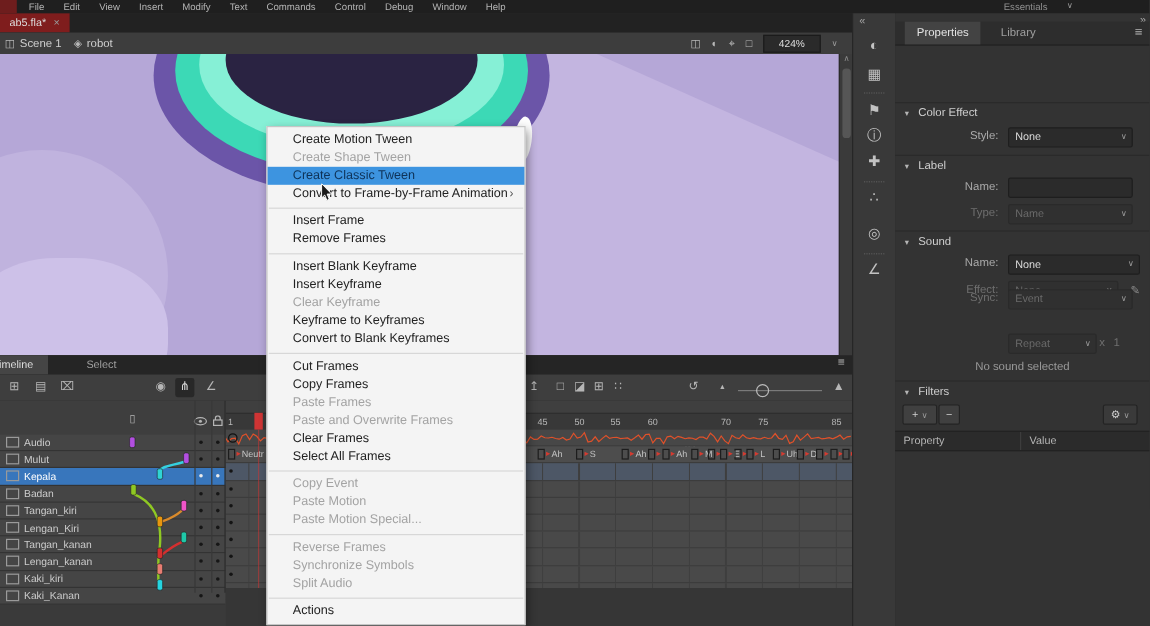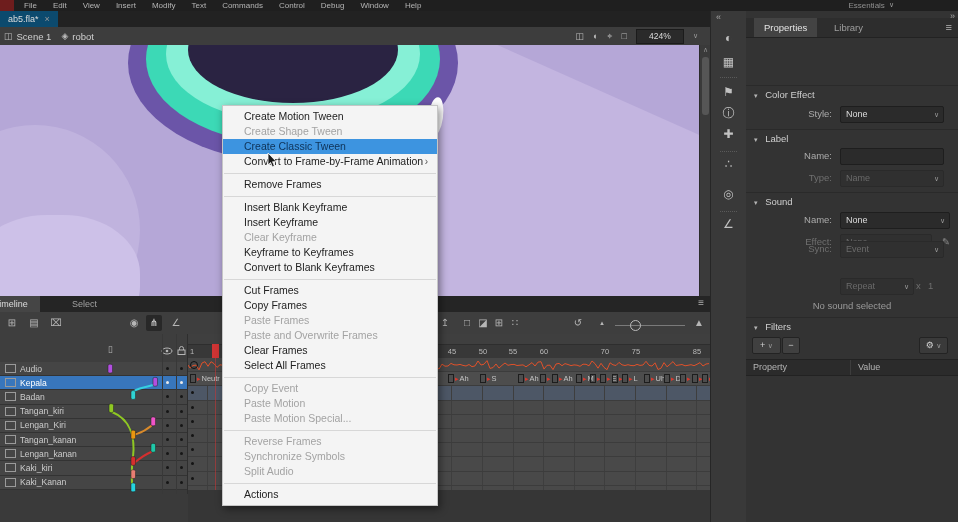--- a/index.html
+++ b/index.html
@@ -3,24 +3,24 @@
 <meta charset="utf-8">
 <style>
   html,body{margin:0;padding:0}
   body{width:958px;height:522px;overflow:hidden;position:relative;background:#333;
        font-family:"Liberation Sans",sans-serif;color:#c8c8c8;-webkit-font-smoothing:antialiased}
   
   #menubar{position:absolute;left:0;top:0;width:958px;height:11px;background:#1f1f1f;
            display:flex;align-items:center;font-size:8px;color:#b4b4b4;z-index:20}
   #logo{width:14px;height:11px;background:#6e1d1d;margin-right:2px}
   .mbi{padding:0 8px;line-height:11px;cursor:default}
-  #workspace{margin-left:auto;margin-right:64px;color:#8f8f8f;display:flex;gap:4px}
+  #workspace{margin-left:auto;margin-right:64px;color:#8f8f8f;display:flex;gap:16px}
   
   #tabbar{position:absolute;left:0;top:11px;width:710px;height:16px;background:#222;border-bottom:1px solid #161616}
-  .doctab{position:absolute;left:0;top:0;height:16px;background:#0c4a6e;color:#ddd;font-size:9px;
+  .doctab{position:absolute;left:0;top:0;height:16px;background:#7f1d1d;color:#ddd;font-size:9px;
           display:flex;align-items:center;padding:0 8px;gap:6px}
   .doctab .x{color:#999;font-size:9px}
   
   #editbar{position:absolute;left:0;top:27px;width:710px;height:18px;background:#3d3d3d;
            display:flex;align-items:center;font-size:9.5px;color:#cfcfcf;border-bottom:1px solid #2a2a2a}
   #editbar .ic{color:#b8b8b8;font-size:9px;margin:0 4px}
   #ebright{position:absolute;right:12px;top:0;height:18px;display:flex;align-items:center;gap:9px}
   #ebright .ic{margin:0}
   #zoombox{width:46px;height:13px;background:#2a2a2a;border:1px solid #1b1b1b;color:#ddd;
            font-size:8.5px;display:flex;align-items:center;justify-content:center}
@@ -238,20 +238,30 @@
       <div class="lrow">
         <span class="licon"></span>
         <span class="lname">Audio</span>
         <span class="dcell">
           <span class="dot"></span>
         </span>
         <span class="dcell">
           <span class="dot"></span>
         </span>
       </div>
+      <div class="lrow">
+        <span class="licon"></span>
+        <span class="lname">Mulut</span>
+        <span class="dcell">
+          <span class="dot"></span>
+        </span>
+        <span class="dcell">
+          <span class="dot"></span>
+        </span>
+      </div>
       <div class="lrow sel">
         <span class="licon"></span>
         <span class="lname">Kepala</span>
         <span class="dcell">
           <span class="dot"></span>
         </span>
         <span class="dcell">
           <span class="dot"></span>
         </span>
       </div>
@@ -582,20 +592,21 @@
   </div>
 </div>
 
 <div id="ctxmenu">
   <div id="ctx-list">
       <div class="cmi"><span class="clbl">Create Motion Tween</span></div>
       <div class="cmi dis"><span class="clbl">Create Shape Tween</span></div>
       <div class="cmi hl"><span class="clbl">Create Classic Tween</span></div>
       <div class="cmi"><span class="clbl">Convert to Frame-by-Frame Animation</span><span class="csub">›</span></div>
       <div class="csep"></div>
+      <div class="cmi"><span class="clbl">Insert Frame</span></div>
       <div class="cmi"><span class="clbl">Remove Frames</span></div>
       <div class="csep"></div>
       <div class="cmi"><span class="clbl">Insert Blank Keyframe</span></div>
       <div class="cmi"><span class="clbl">Insert Keyframe</span></div>
       <div class="cmi dis"><span class="clbl">Clear Keyframe</span></div>
       <div class="cmi"><span class="clbl">Keyframe to Keyframes</span></div>
       <div class="cmi"><span class="clbl">Convert to Blank Keyframes</span></div>
       <div class="csep"></div>
       <div class="cmi"><span class="clbl">Cut Frames</span></div>
       <div class="cmi"><span class="clbl">Copy Frames</span></div>

